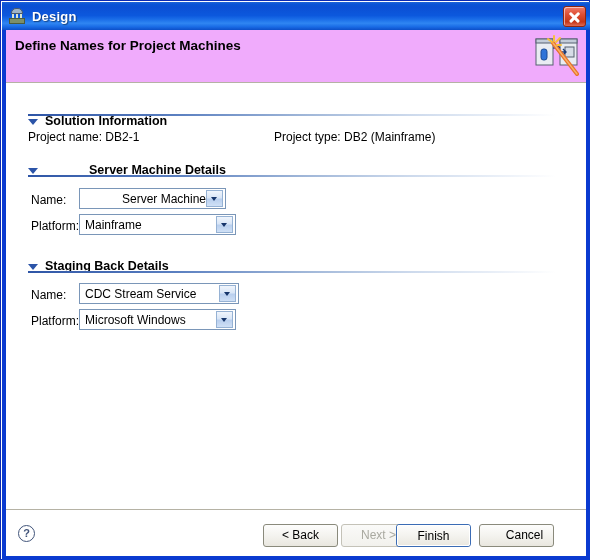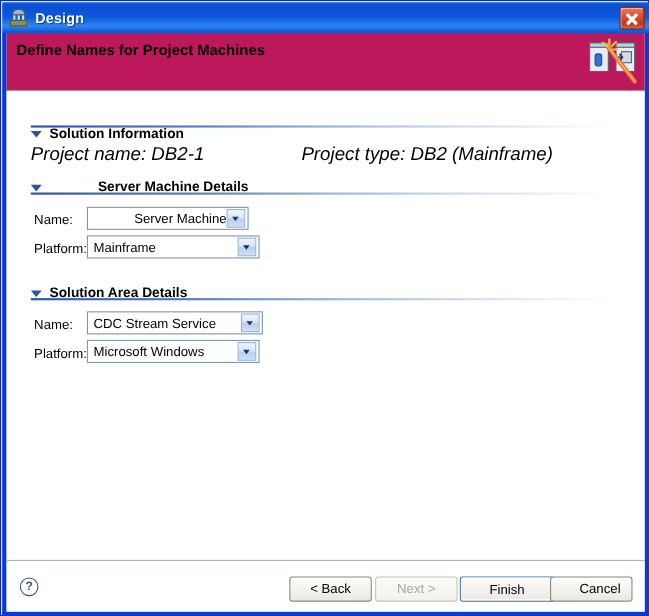--- a/index.html
+++ b/index.html
@@ -107,21 +107,21 @@
   }
   .edge-left  { left: 1px;  top: 29px; width: 4px; height: 530px; }
   .edge-right { left: 585px; top: 29px; width: 4px; height: 530px; }
   .edge-bottom{ left: 1px;  top: 555px; width: 588px; height: 4px; }
 
   
   .header {
     position: absolute;
     left: 5px; top: 29px;
     width: 580px; height: 53px;
-    background: #be185d;
+    background: #f0abfc;
     border-bottom: 1px solid #b5b2a4;
     box-sizing: border-box;
   }
   .header-title {
     position: absolute;
     left: 9px; top: 8px;
     font-size: 13.5px;
     font-weight: bold;
     color: #000000;
   }
@@ -176,24 +176,23 @@
 
   .field-label {
     position: absolute;
     font-size: 12px;
     color: #000000;
     white-space: nowrap;
     text-align: right;
   }
   .info-text {
     position: absolute;
-    font-size: 17px;
-    color: #000000;
-    white-space: nowrap;
-    font-style: italic;
+    font-size: 12px;
+    color: #000000;
+    white-space: nowrap;
   }
 
   
   .combo {
     position: absolute;
     height: 21px;
     box-sizing: border-box;
     background: #ffffff;
     border: 1px solid #7a96b8;
     display: flex;
@@ -353,21 +352,21 @@
     </div>
 
     <div class="field-label" style="left:25px; top:136px;">Platform:</div>
     <div class="combo" style="left:73px; top:131px; width:157px;">
       <span class="combo-text">Mainframe</span>
       <span class="combo-arrow"></span>
     </div>
 
     <div class="section-head" style="top:175px;">
       <span class="tri"></span>
-      <span class="section-label">Solution Area Details</span>
+      <span class="section-label">Staging Back Details</span>
     </div>
     <div class="sep" style="top:188px;"></div>
 
     <div class="field-label" style="left:25px; top:205px;">Name:</div>
     <div class="combo" style="left:73px; top:200px; width:160px;">
       <span class="combo-text">CDC Stream Service</span>
       <span class="combo-arrow"></span>
     </div>
 
     <div class="field-label" style="left:25px; top:231px;">Platform:</div>
@@ -375,19 +374,19 @@
       <span class="combo-text">Microsoft Windows</span>
       <span class="combo-arrow"></span>
     </div>
 
   </div>
 
   <div class="footer">
     <div class="help-btn">?</div>
     <div class="btn" style="left:257px; width:75px;">&lt; Back</div>
     <div class="btn disabled" style="left:335px; width:75px;">Next &gt;</div>
-    <div class="btn default" style="left:412px; width:86px;">
+    <div class="btn default" style="left:390px; width:75px;">
       <span class="btn-inner">Finish</span>
     </div>
-    <div class="btn" style="left:494px; width:75px;padding-left:16px;">Cancel</div>
+    <div class="btn" style="left:473px; width:75px;padding-left:16px;">Cancel</div>
   </div>
 
 </div>
 
 </body></html>

